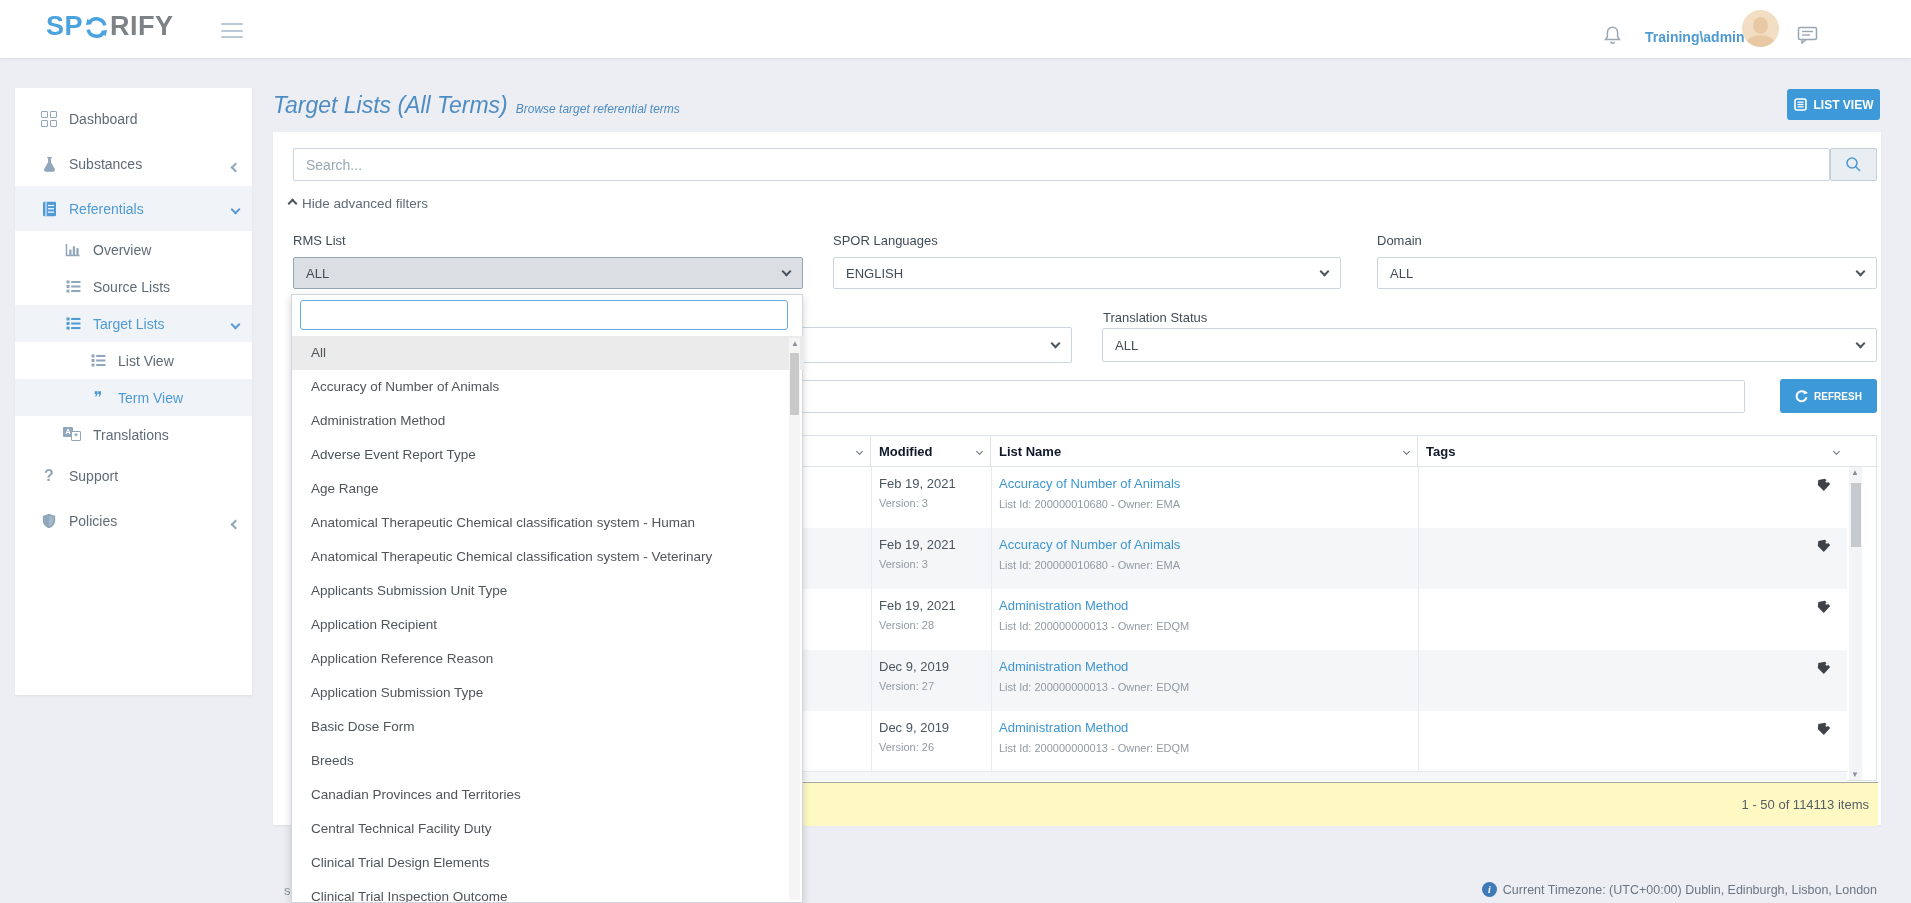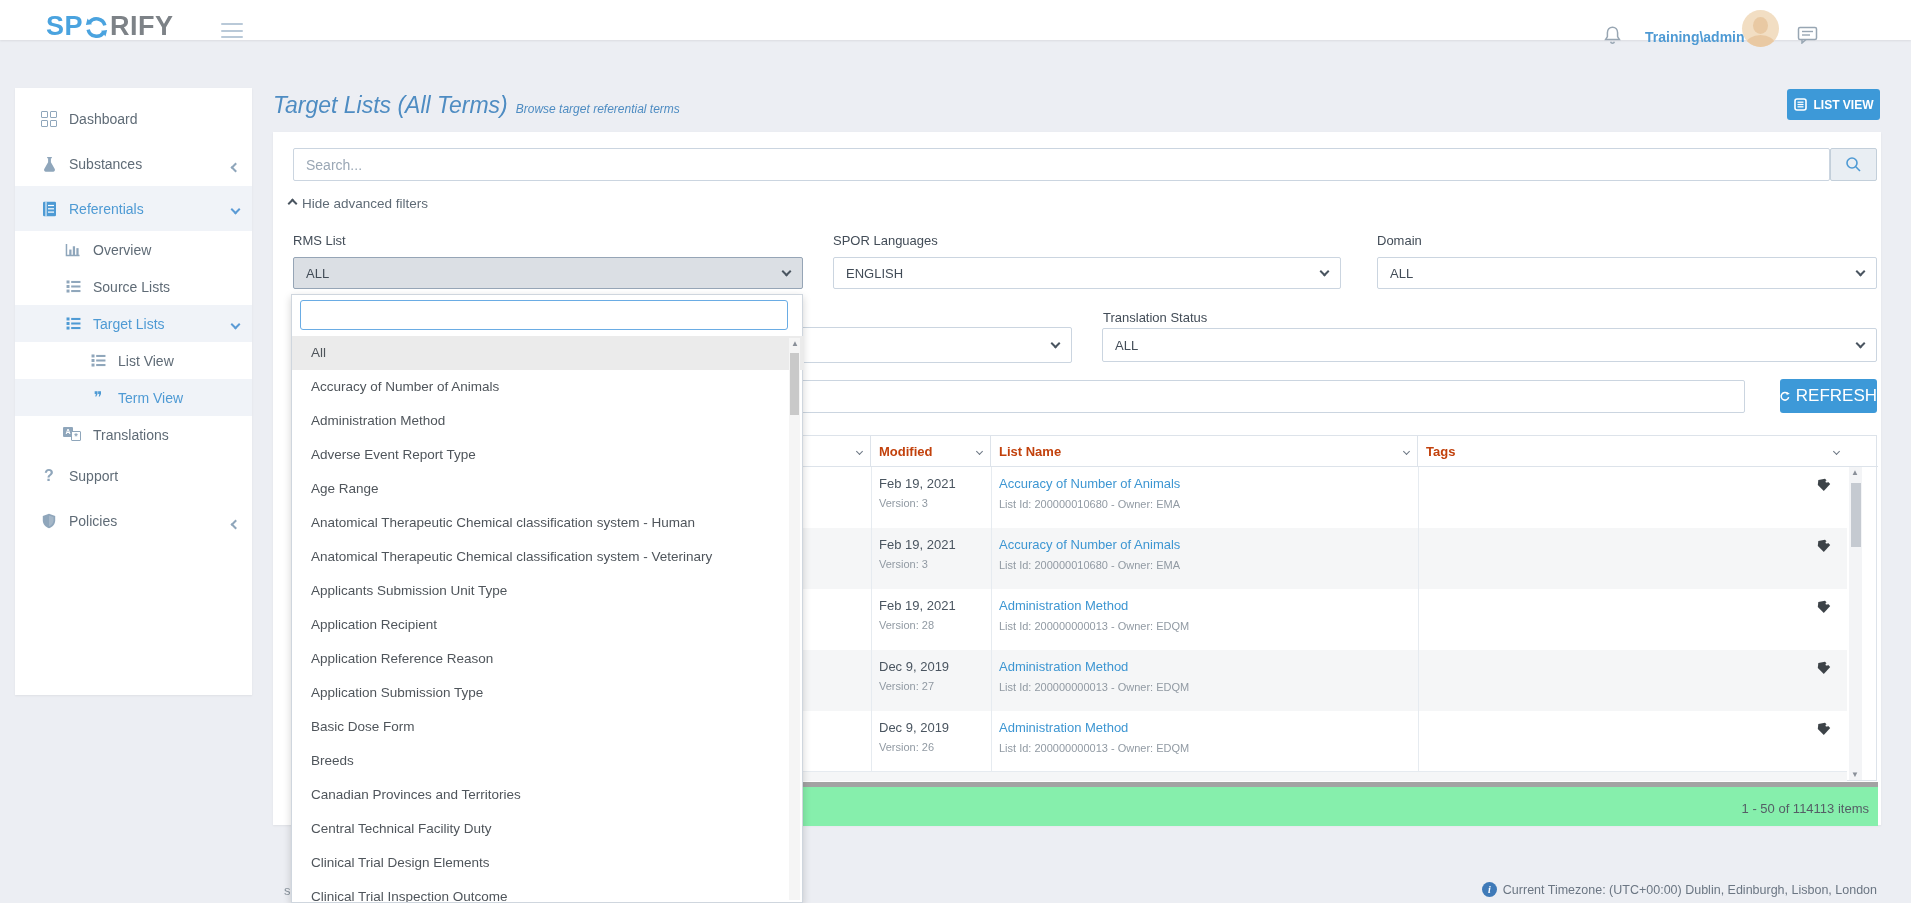--- a/index.html
+++ b/index.html
@@ -1,21 +1,21 @@
 <!DOCTYPE html>
 <html><head>
 <meta charset="utf-8">
 <style>
   * { margin:0; padding:0; box-sizing:border-box; }
   html,body { width:1911px; height:903px; overflow:hidden; }
   body { font-family:"Liberation Sans", sans-serif; background:#eceef3; position:relative; color:#4a5560; }
   .abs { position:absolute; }
 
   
-  #navbar { left:0; top:0; width:1911px; height:40px; background:#ffffff; box-shadow:0 1px 2px rgba(0,0,0,.08); z-index:20; }
+  #navbar { left:0; top:0; width:1911px; height:58px; background:#ffffff; box-shadow:0 1px 2px rgba(0,0,0,.08); z-index:20; }
   #logo { left:46px; top:11px; font-size:27px; font-weight:800; letter-spacing:.5px; display:flex; align-items:center; cursor:pointer; }
   #logo .lg-blue { color:#4aa3df; }
   #logo .lg-gray { color:#7d8287; }
   #logo svg { margin:2px 1px 0 1px; }
   #hamburger { left:221px; top:23px; width:22px; height:15px; display:flex; flex-direction:column; justify-content:space-between; cursor:pointer; }
   #hamburger div { height:2px; background:#b9c9d8; border-radius:1px; }
   #bell { left:1603px; top:25px; cursor:pointer; }
   #username { left:1645px; top:29px; font-size:14px; font-weight:700; color:#4e9ad4; cursor:pointer; }
   #avatar { left:1742px; top:10px; width:37px; height:37px; border-radius:50%; background:#f2dec3; overflow:hidden; cursor:pointer; }
   #avatar .head { position:absolute; left:11px; top:7px; width:15px; height:17px; border-radius:50%; background:#e9c9a3; }
@@ -55,42 +55,42 @@
   #search-btn { left:1830px; top:148px; width:47px; height:33px; background:#e9eef3; border:1px solid #c3cfda; border-radius:2px; display:flex; align-items:center; justify-content:center; cursor:pointer; }
 
   #hide-filters { left:289px; top:196px; font-size:13.5px; color:#5f6b76; display:flex; align-items:center; gap:6px; cursor:pointer; }
 
   .flt-label { font-size:13px; color:#424c57; top:233px; }
   .sel { height:32px; border:1px solid #cbd5e0; border-radius:2px; background:#fff; display:flex; align-items:center; padding:0 12px; font-size:13px; color:#424c57; cursor:pointer; position:absolute; }
   .sel .chev { margin-left:auto; }
   .sel.focused { background:#dbdfe4; border-color:#96a5b6; }
 
   
-  #btn-refresh { left:1780px; top:379px; width:97px; height:34px; background:#3d99d8; border-radius:3px; color:#fff; font-size:17px; font-weight:400; display:flex; align-items:center; justify-content:center; gap:6px; cursor:pointer; }
+  #btn-refresh { left:1780px; top:379px; width:97px; height:34px; background:#3d99d8; border-radius:3px; color:#fff; font-size:10px; font-weight:700; display:flex; align-items:center; justify-content:center; gap:6px; cursor:pointer; }
 
   
   #table { left:293px; top:435px; width:1584px; height:346px; border:1px solid #dde3ea; background:#fff; }
-  .th { position:absolute; top:0; height:30px; border-right:1px solid #dde3ea; display:flex; align-items:center; padding:0 8px; font-size:13px; font-weight:700; color:#c2410c; }
+  .th { position:absolute; top:0; height:30px; border-right:1px solid #dde3ea; display:flex; align-items:center; padding:0 8px; font-size:13px; font-weight:700; color:#0f172a; }
   .th .chev { margin-left:auto; }
   #thead-line { position:absolute; left:0; top:30px; width:1584px; height:1px; background:#dde3ea; }
   .tr { position:absolute; left:0; width:1553px; height:61px; }
   .tr.stripe { background:#f5f6f7; }
   .td-border { position:absolute; top:0; bottom:0; width:1px; background:#e6ebf0; }
   .cell-date { position:absolute; left:585px; top:9px; font-size:13px; color:#4a5560; }
   .cell-ver  { position:absolute; left:585px; top:30px; font-size:11px; color:#919aa3; }
   .cell-link { position:absolute; left:705px; top:9px; font-size:13px; color:#3d96d2; cursor:pointer; }
   .cell-meta { position:absolute; left:705px; top:31px; font-size:11px; color:#919aa3; }
   .cell-tag  { position:absolute; left:1523px; top:11px; cursor:pointer; }
   #row-sliver { position:absolute; left:0; top:335px; width:1553px; height:10px; background:#f5f6f7; border-top:1px solid #e6ebf0; }
   
   #tv-scroll { position:absolute; left:1555px; top:31px; width:13px; height:313px; background:#f3f4f6; }
   #tv-thumb { position:absolute; left:1.5px; top:16px; width:10px; height:64px; background:#c5cad1; }
   .sc-arrow { position:absolute; left:2px; font-size:8px; color:#8a9099; }
   
-  #pagebar { position:absolute; left:0; top:346px; width:1584px; height:44px; border-top:5px solid #a3a3a3; background:#86efac; }
+  #pagebar { position:absolute; left:0; top:346px; width:1584px; height:44px; border-top:1px solid #a3a3a3; background:#fef9c3; }
   #pagebar span { position:absolute; right:9px; top:14px; font-size:13px; color:#555e66; }
 
   
   #dropdown { left:291px; top:294px; width:512px; height:609px; background:#fff; border:1px solid #cfd6de; box-shadow:0 3px 8px rgba(0,0,0,.18); z-index:30; }
   #dd-search { position:absolute; left:8px; top:5px; width:488px; height:30px; border:1px solid #6aace4; border-radius:3px; padding:0 8px; font-size:13px; font-family:"Liberation Sans",sans-serif; outline:none; }
   #dd-list { position:absolute; left:0; top:41px; width:512px; bottom:0; overflow:hidden; }
   .dd-item { height:34px; line-height:34px; padding-left:19px; font-size:13.5px; color:#4f555b; cursor:pointer; white-space:nowrap; }
   .dd-item.hl { background:#ebebeb; }
   #dd-scroll { position:absolute; right:2px; top:43px; width:11px; bottom:2px; background:#f5f5f5; }
   #dd-thumb { position:absolute; left:1px; top:15px; width:9px; height:62px; background:#c9c9c9; }

